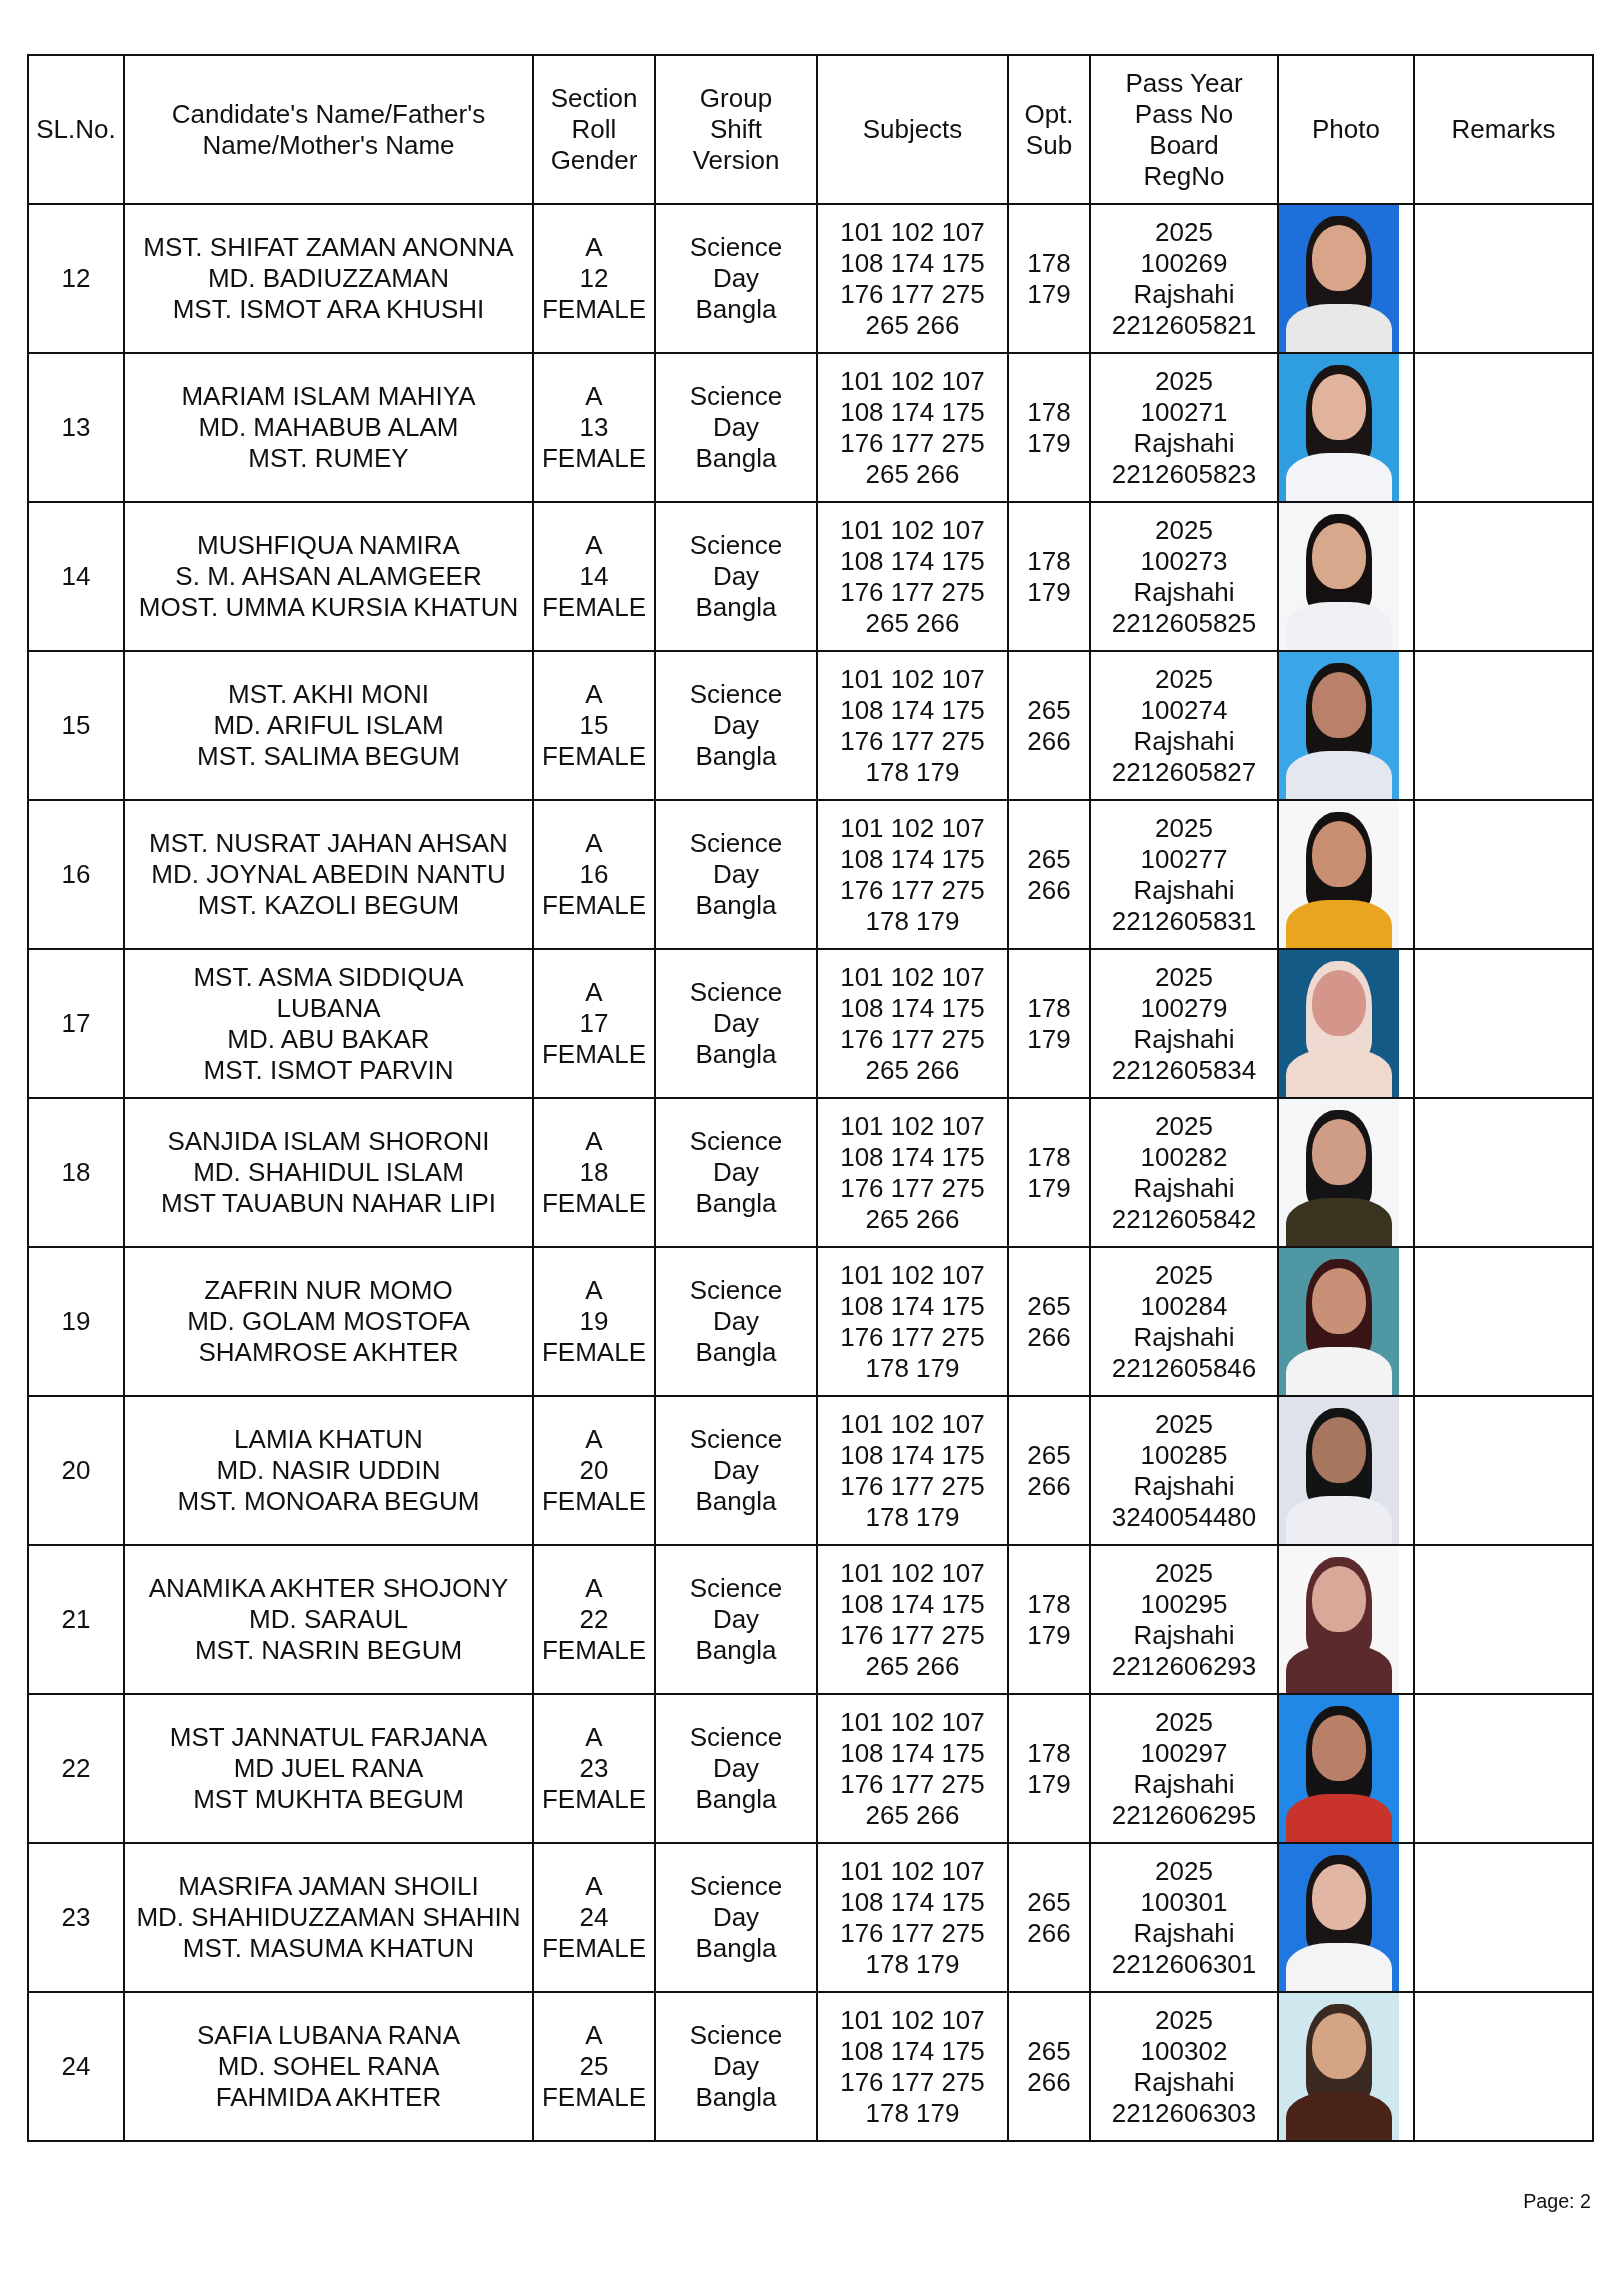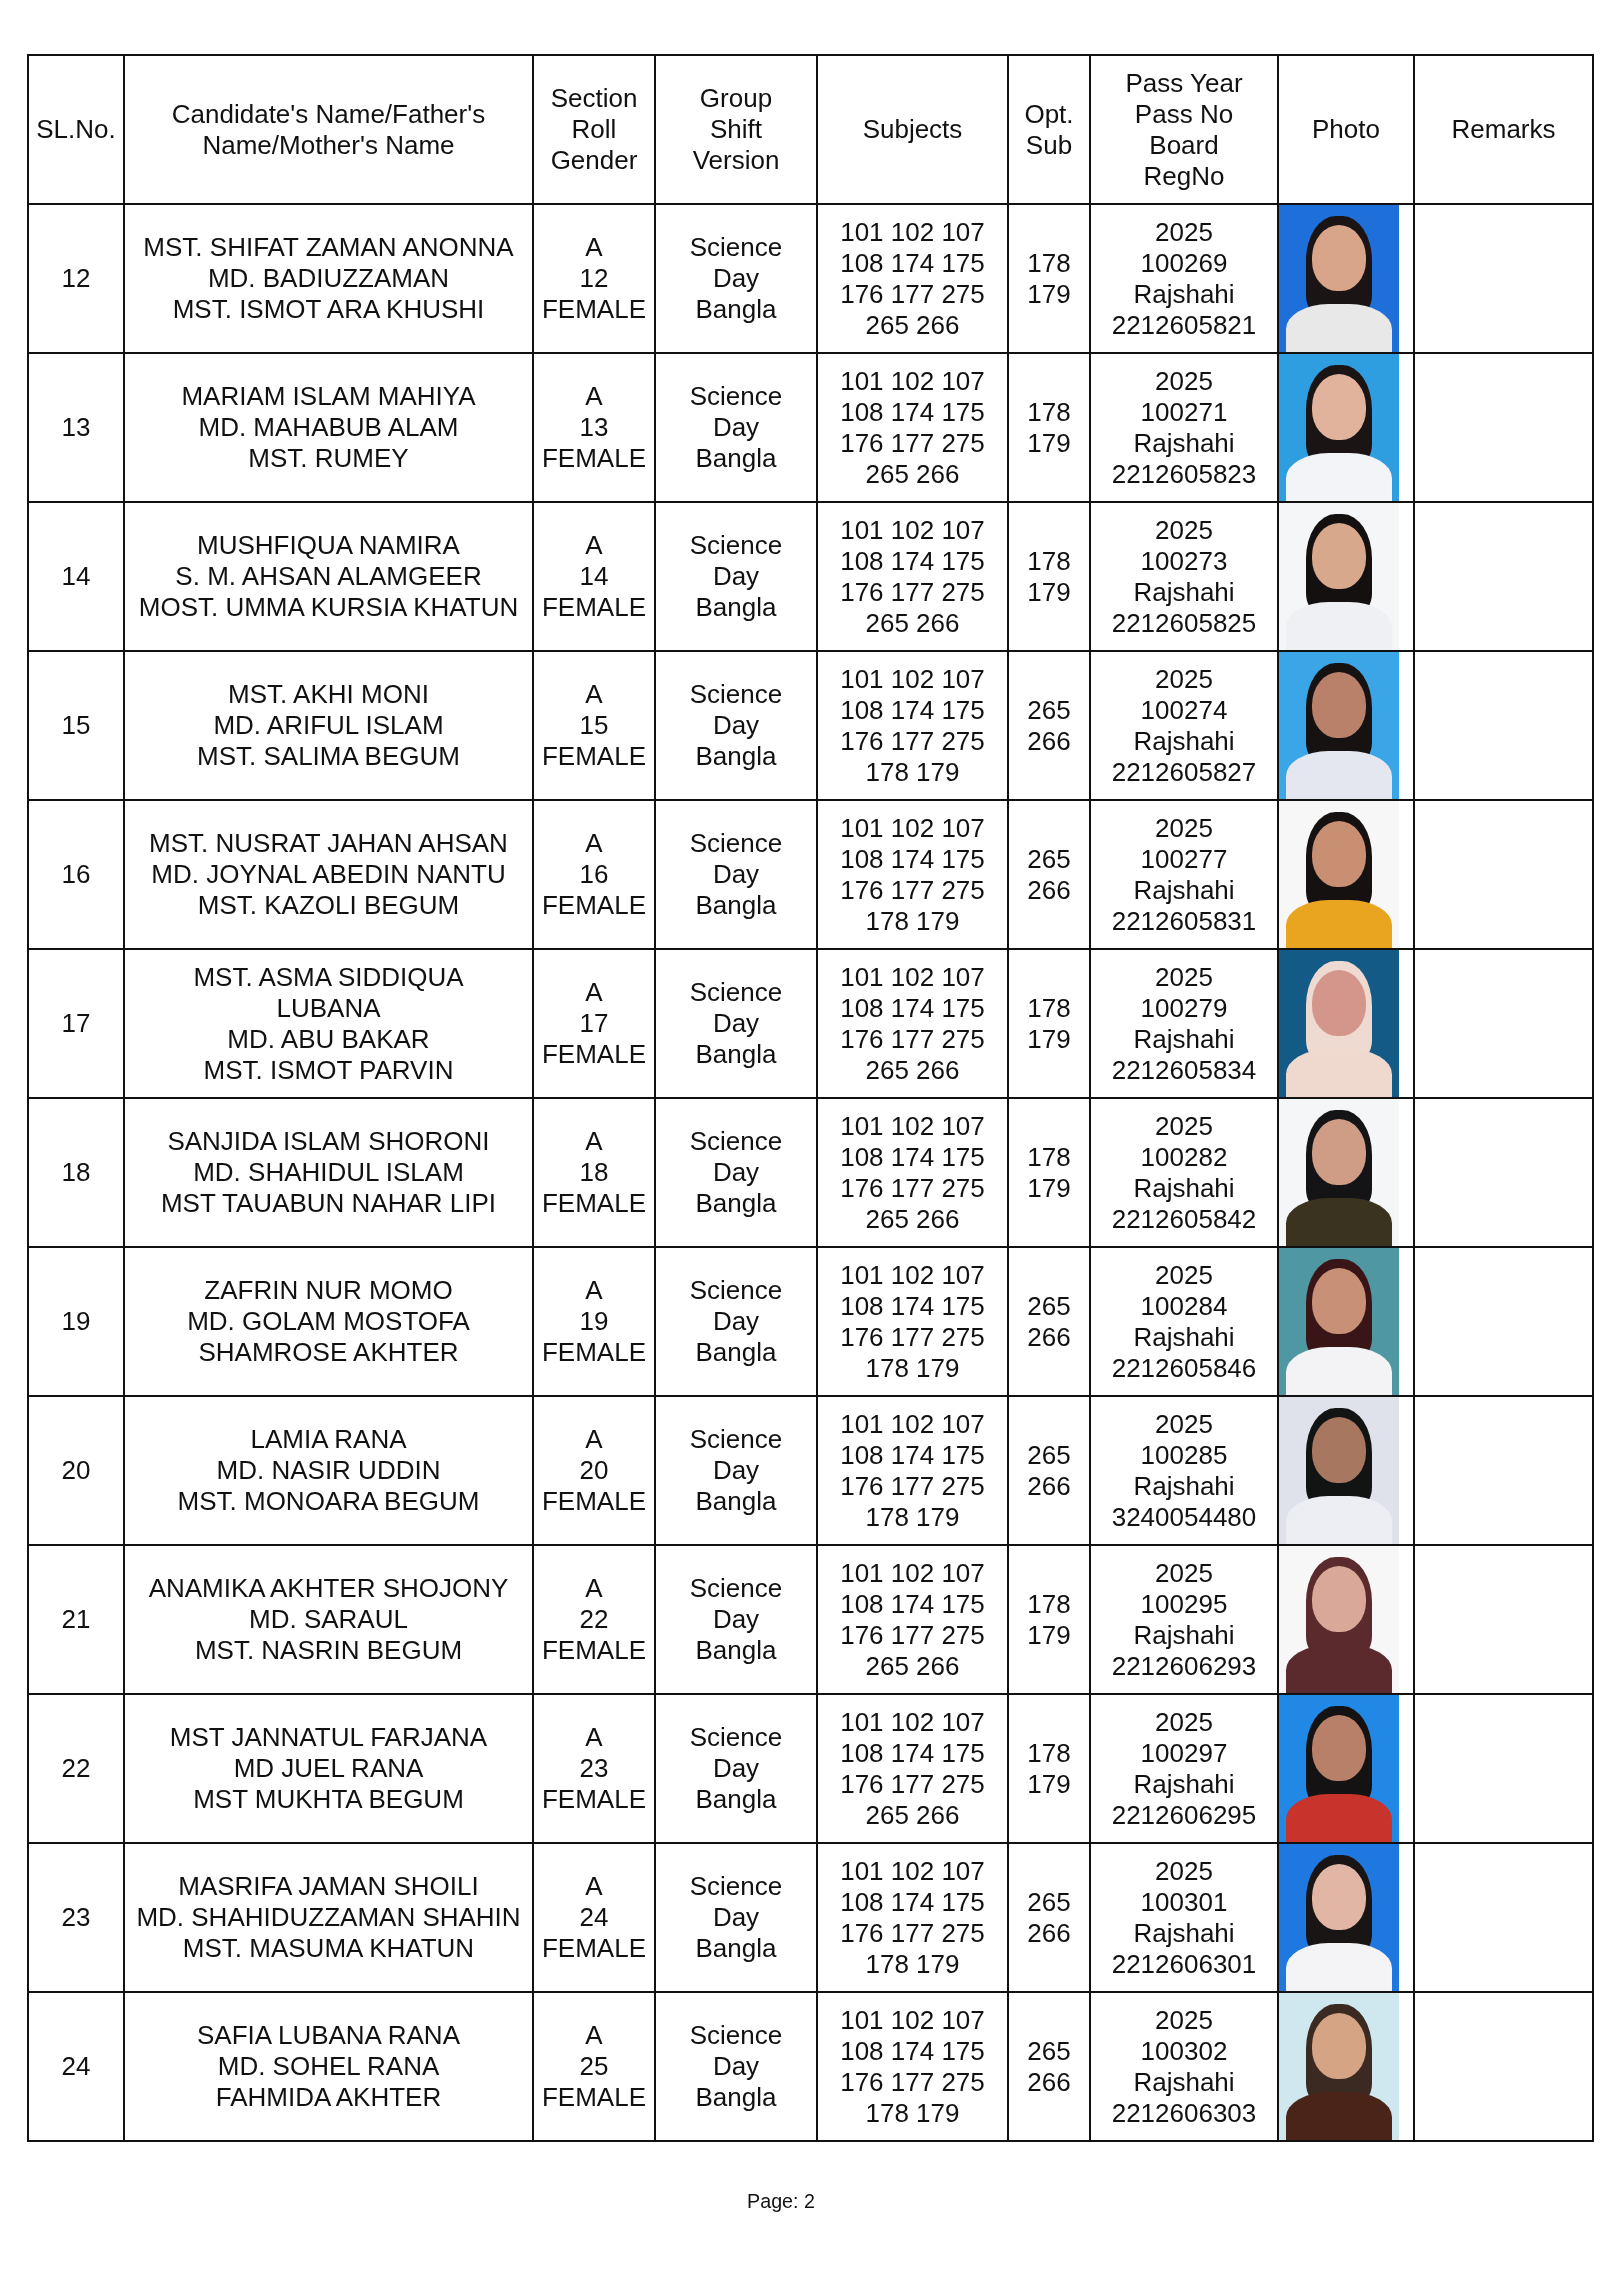--- a/index.html
+++ b/index.html
@@ -29,21 +29,21 @@
   .photo .hair {
     position: absolute; left: 27px; top: 10.7px; width: 66px; height: 99px;
     border-radius: 45% 45% 20% 20%;
   }
   .photo .body {
     position: absolute; left: 7.2px; top: 99px; width: 106px; height: 63px;
     border-radius: 40% 40% 0 0;
   }
   .page-footer {
     position: absolute; top: 2190px; left: 0; width: 1620px;
-    text-align: center; font-size: 19.7px; color: #111;
+    text-align: right; font-size: 19.7px; color: #111;
   }
   .page-footer span { position: relative; left: -29px; }
 </style>
 </head>
 <body>
 
 <table class="roster">
   <colgroup>
     <col style="width:96px">
       <col style="width:409px">
@@ -429,21 +429,21 @@
             <div class="hair" style="background:#3a1518"></div>
             <div class="body" style="background:#f3f3f5"></div>
             <div class="head" style="background:#c99078"></div>
           </div>
         </td>
         <td><span></span></td>
       </tr>
       <tr>
         <td><span>20</span></td>
         <td>
-          <span class="line">LAMIA RANA</span>
+          <span class="line">LAMIA KHATUN</span>
           <span class="line">MD. NASIR UDDIN</span>
           <span class="line">MST. MONOARA BEGUM</span>
         </td>
         <td>
           <span class="line">A</span>
           <span class="line">20</span>
           <span class="line">FEMALE</span>
         </td>
         <td>
           <span class="line">Science</span>

